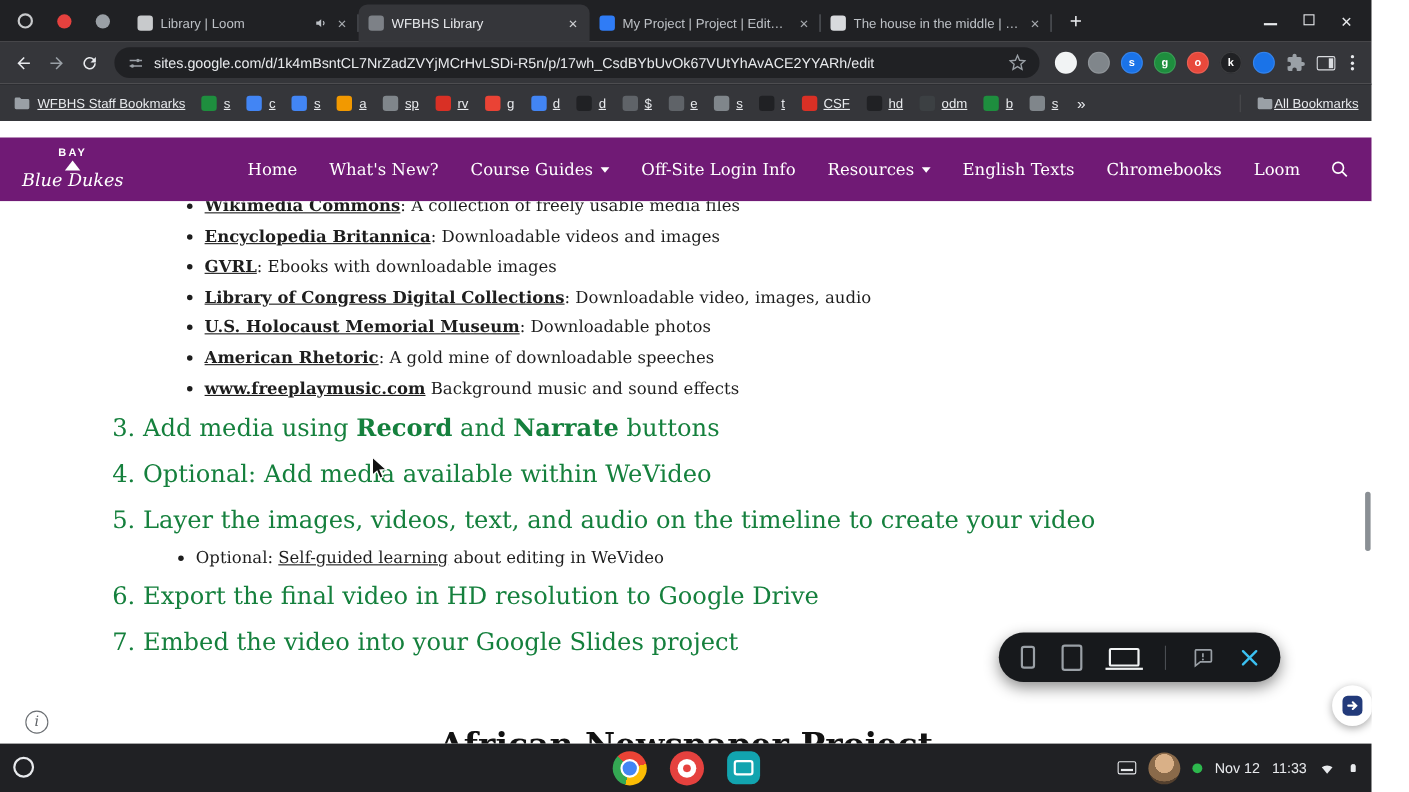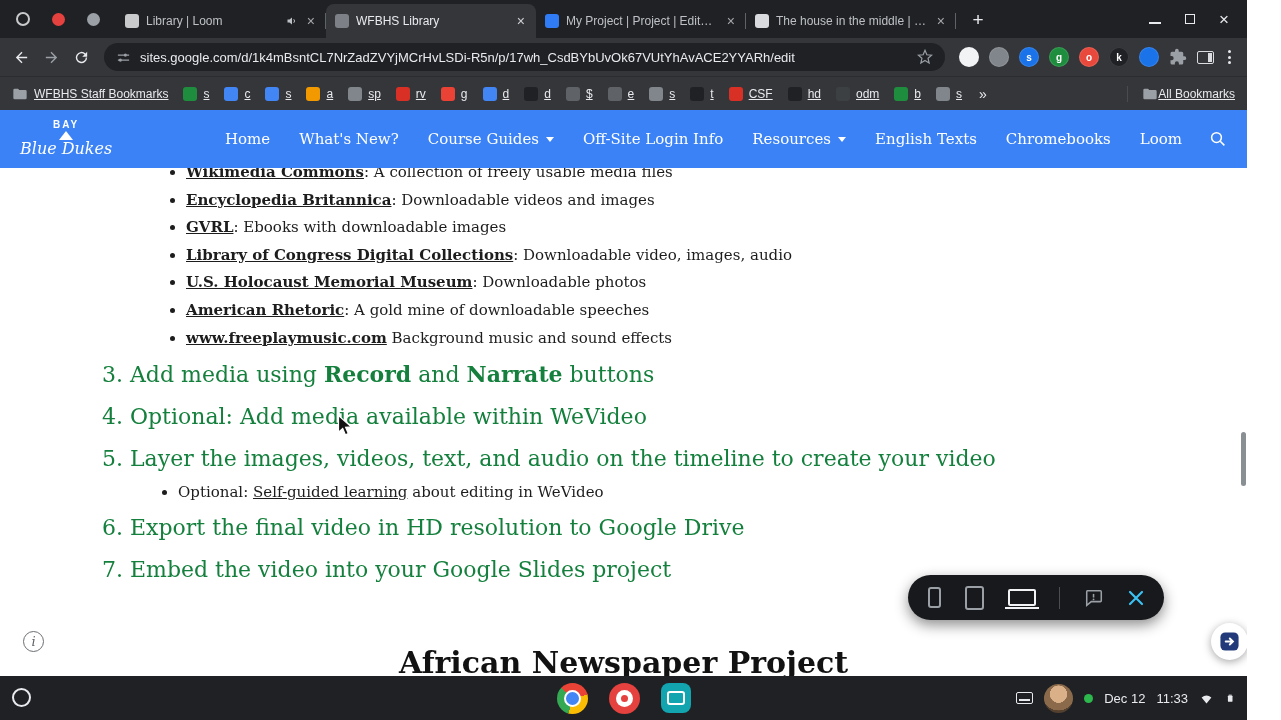--- a/index.html
+++ b/index.html
@@ -44,21 +44,21 @@
   
   .bookmarks-bar { flex:0 0 34px; background:#35363a; border-top:1px solid #2b2c2f; display:flex; align-items:center; gap:15px; padding:0 12px; color:#e8eaed; font-size:12px; }
   .bm { display:flex; align-items:center; gap:6px; white-space:nowrap; }
   .bm-fav { width:14px; height:14px; border-radius:3px; display:inline-block; flex:0 0 14px; }
   .bm-lb { font-weight:400; font-style:normal;text-decoration:underline; }
   .folder-ico svg { width:16px; height:16px; display:block; }
   .bm-overflow { font-size:14px; padding:0 2px; }
   .all-bm { margin-left:auto; display:flex; align-items:center; gap:0; padding-left:14px; border-left:1px solid #4a4b4e; }
 
   
-  .site-header { flex:0 0 58px; background:#3b82f6; color:#fff; display:flex; align-items:center; padding:0 20px; }
+  .site-header { flex:0 0 58px; background:#701a75; color:#fff; display:flex; align-items:center; padding:0 20px;margin-top:15px; }
   .logo { display:flex; flex-direction:column; align-items:center; line-height:1.05; }
   .logo-top { font-size:10px; font-weight:bold; letter-spacing:2px; }
   .logo-sail { width:0; height:0; border-left:7px solid transparent; border-right:7px solid transparent; border-bottom:9px solid #fff; margin:1px 0; }
   .logo-bottom { font-family:"DejaVu Serif", serif; font-style:italic; font-size:16px; }
   .site-nav { margin-left:auto; display:flex; align-items:center; gap:29px; font-family:"DejaVu Serif", serif; font-size:15px; }
   .nav-item { display:flex; align-items:center; gap:7px; cursor:pointer; white-space:nowrap; }
   .caret { width:0; height:0; border-left:4px solid transparent; border-right:4px solid transparent; border-top:5px solid #fff; display:inline-block; }
   .search-btn { margin-left:27px; }
   .search-btn svg { width:18px; height:18px; display:block; }
 
@@ -411,21 +411,21 @@
     <span class="launcher"></span>
     <div class="shelf-apps">
       <span class="chrome-ico"></span>
       <span class="loom-ico"></span>
       <span class="cast-ico"></span>
     </div>
     <div class="status-area">
       <span class="kb-ico"></span>
       <span class="avatar"></span>
       <span class="presence-dot"></span>
-      <span>Dec 12</span>
+      <span>Nov 12</span>
       <span>11:33</span>
       <span class="tray-ico">
           <svg width="15" height="13" viewBox="0 0 24 24">
             <path d="M12 21L3 10.2A14.5 14.5 0 0 1 21 10.2z" fill="#e8eaed"></path>
           </svg>
         </span>
       <span class="tray-ico">
           <svg width="10" height="16" viewBox="0 0 24 24">
             <rect x="9" y="4" width="7" height="2" fill="#e8eaed"></rect>
             <rect x="7" y="6" width="11" height="15" rx="2" fill="#e8eaed"></rect>

